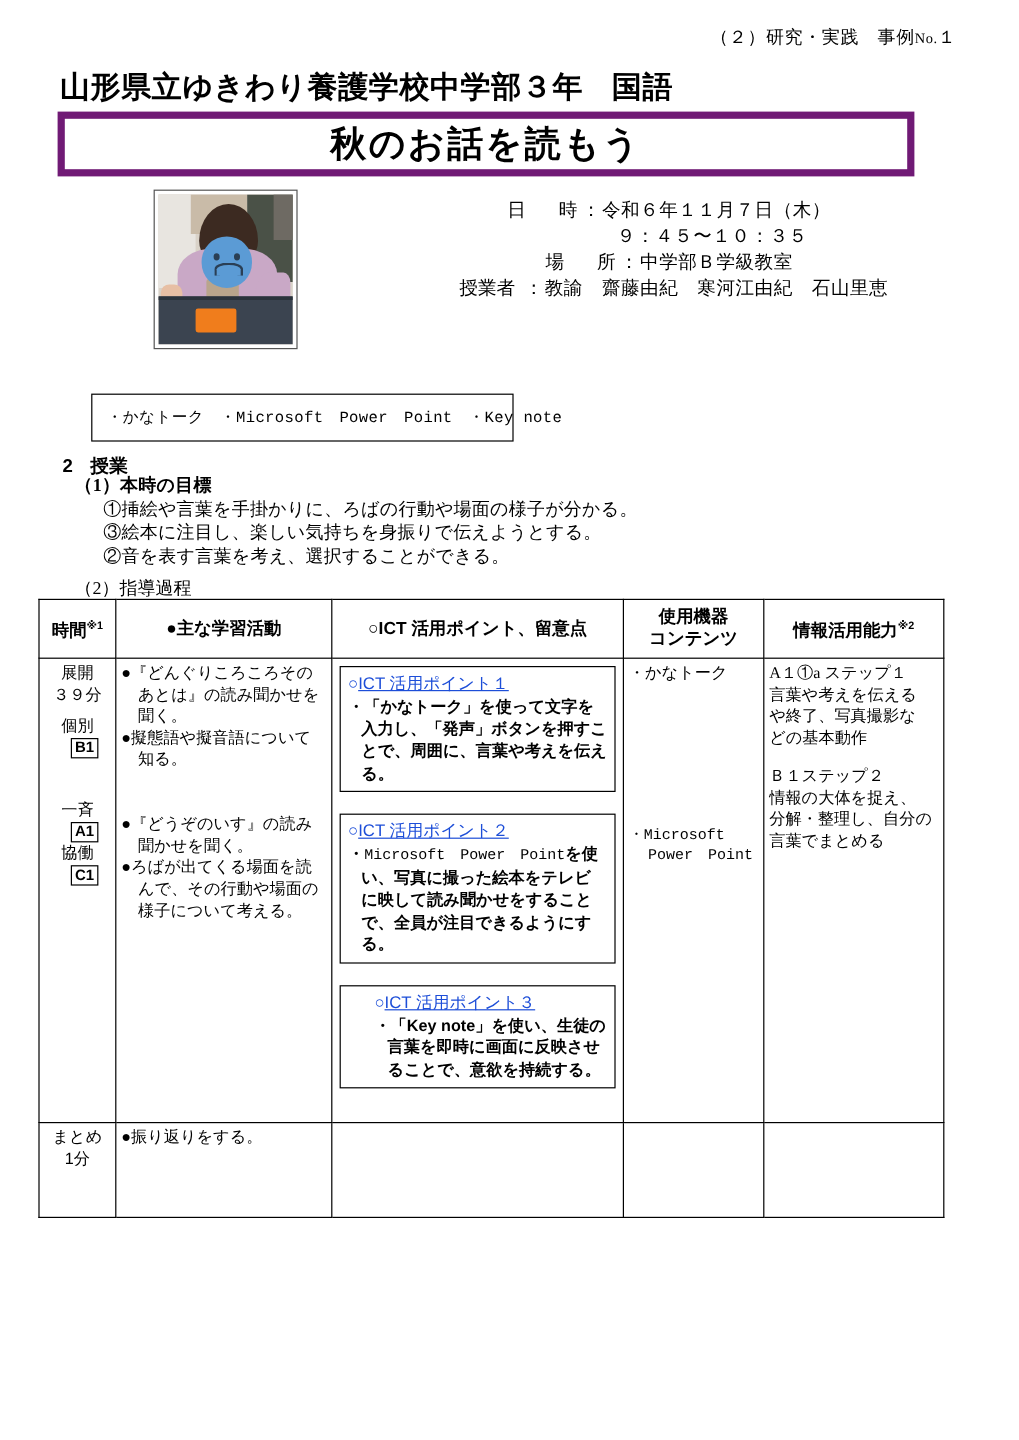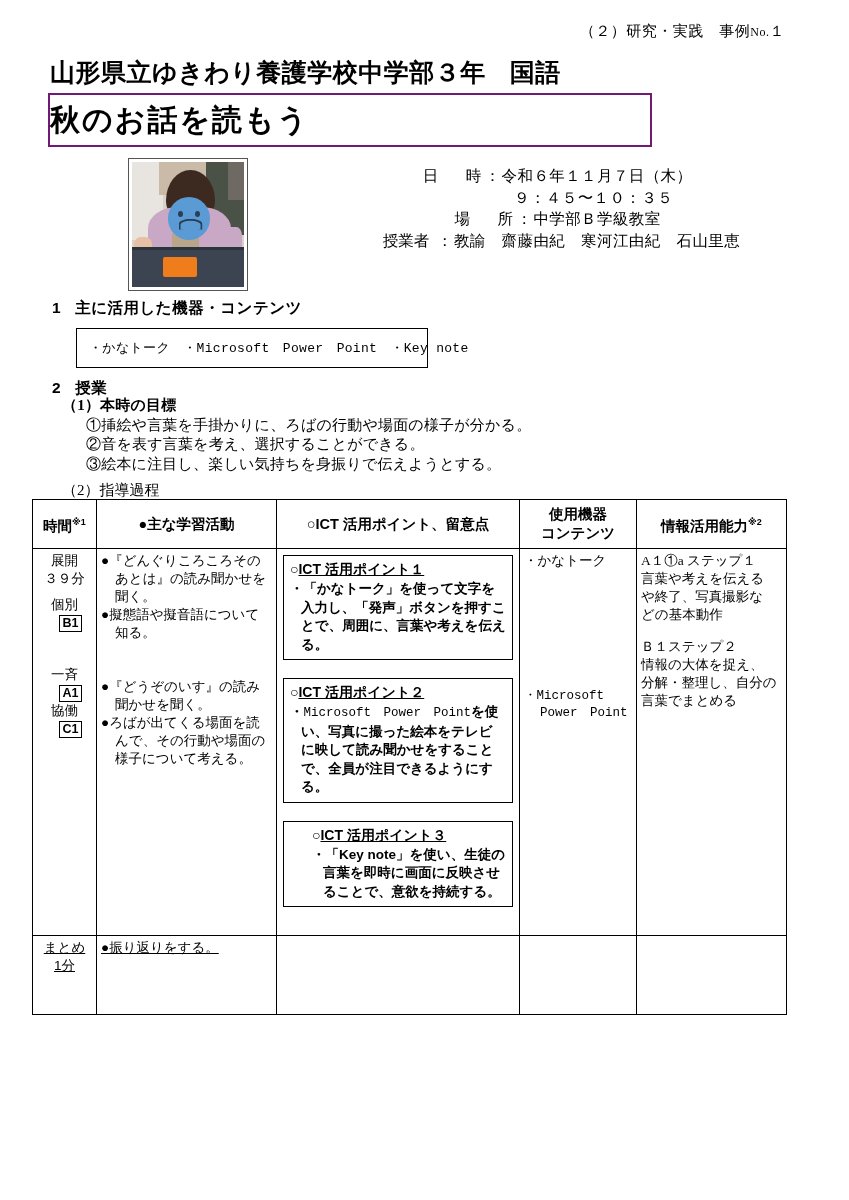--- a/index.html
+++ b/index.html
@@ -16,21 +16,21 @@
     width: 849px;
     height: 1200px;
     background: #ffffff;
     overflow: hidden;
   }
 
   
   .case-no {
     position: absolute;
     top: 22px;
-    right: 64px;
+    right: 52px;
     font-size: 15px;
     letter-spacing: 0.5px;
     white-space: nowrap;
   }
   .case-no .no-small { font-size: 12px; }
 
   .school-line {
     position: absolute;
     top: 56px;
     left: 50px;
@@ -43,27 +43,27 @@
   .school-line .subject {
     margin-left: 24px;
     font-family: Liberation Serif, serif;
     font-weight: bold;
   }
 
   .title-box {
     position: absolute;
     top: 93px;
     left: 48px;
-    width: 604px;
+    width: 714px;
     height: 54px;
-    border: 2px solid #701a75;
+    border: 6px solid #701a75;
     box-sizing: border-box;
     display: flex;
     align-items: center;
-    justify-content: flex-start;
+    justify-content: center;
   }
   .title-box .title-text {
     font-size: 30px;
     font-weight: bold;
     letter-spacing: 2px;
     font-family: "Liberation Sans", "DejaVu Sans", sans-serif;
   }
 
   
   .photo-frame {
@@ -297,22 +297,22 @@
 
   
   .ict-box {
     border: 1.2px solid #000;
     padding: 4px 6px 5px 6px;
     margin: 3px 2px 18px 2px;
     box-sizing: border-box;
   }
   .ict-box:last-child { margin-bottom: 4px; padding-left: 28px; }
   .ict-title {
-    color: #000000;
-    font-weight: bold;
+    color: #1d4ed8;
+    font-weight: normal;
     font-size: 14px;
     font-family: "Liberation Sans", "DejaVu Sans", sans-serif;
     letter-spacing: 0px;
     white-space: nowrap;
     margin-bottom: 2px;
   }
   .ict-title .u { text-decoration: underline; }
   .ict-body {
     font-size: 13.5px;
     line-height: 18.5px;
@@ -335,21 +335,21 @@
     line-height: 17px;
   }
   .dev-gap { display:block; height: 118px; }
 
   td.skill-cell { font-size: 13.5px; line-height: 18.5px; padding-top: 5px; }
   .skill-line { display:block; }
   .skill-gap { display:block; height: 14px; }
 
   .row-intro td { height: 88px; }
   .row-main  td { height: 380px; }
-  .row-sum   td { height: 72px; text-decoration: underline; }
+  .row-sum   td { height: 72px; }
 </style>
 </head>
 <body>
 
 <div id="page">
 
   <div class="case-no">
     <span>（２）研究・実践　事例</span><span class="no-small">No.</span><span>１</span>
   </div>
 
@@ -390,36 +390,33 @@
       <span>９：４５〜１０：３５</span>
     </div>
     <div class="info-row">
       <span class="info-label">場　所</span><span class="info-colon">：</span><span>中学部Ｂ学級教室</span>
     </div>
     <div class="info-row">
       <span class="info-label wide">授業者</span><span class="info-colon">：</span><span>教諭　齋藤由紀　寒河江由紀　石山里恵</span>
     </div>
   </div>
 
-  <div class="sec-heading" id="sec1-heading">
-    <span class="num">1</span><span>主に活用した機器・コンテンツ</span>
-  </div>
   <div class="equip-box">
     <span class="equip-text">・かなトーク　・Microsoft　Power　Point　・Key note</span>
   </div>
 
   <div class="sec-heading" id="sec2-heading">
     <span class="num">2</span><span>授業</span>
   </div>
 
   <div class="sub-block" id="objectives">
     <div class="sub-label">（1）本時の目標</div>
     <div class="obj-item">①挿絵や言葉を手掛かりに、ろばの行動や場面の様子が分かる。</div>
+    <div class="obj-item">③絵本に注目し、楽しい気持ちを身振りで伝えようとする。</div>
     <div class="obj-item">②音を表す言葉を考え、選択することができる。</div>
-    <div class="obj-item">③絵本に注目し、楽しい気持ちを身振りで伝えようとする。</div>
   </div>
   <div id="process-label">（2）指導過程</div>
 
   <table class="plan">
     <colgroup>
       <col class="col-time">
         <col class="col-act">
         <col class="col-ict">
         <col class="col-dev">
         <col class="col-skill">

